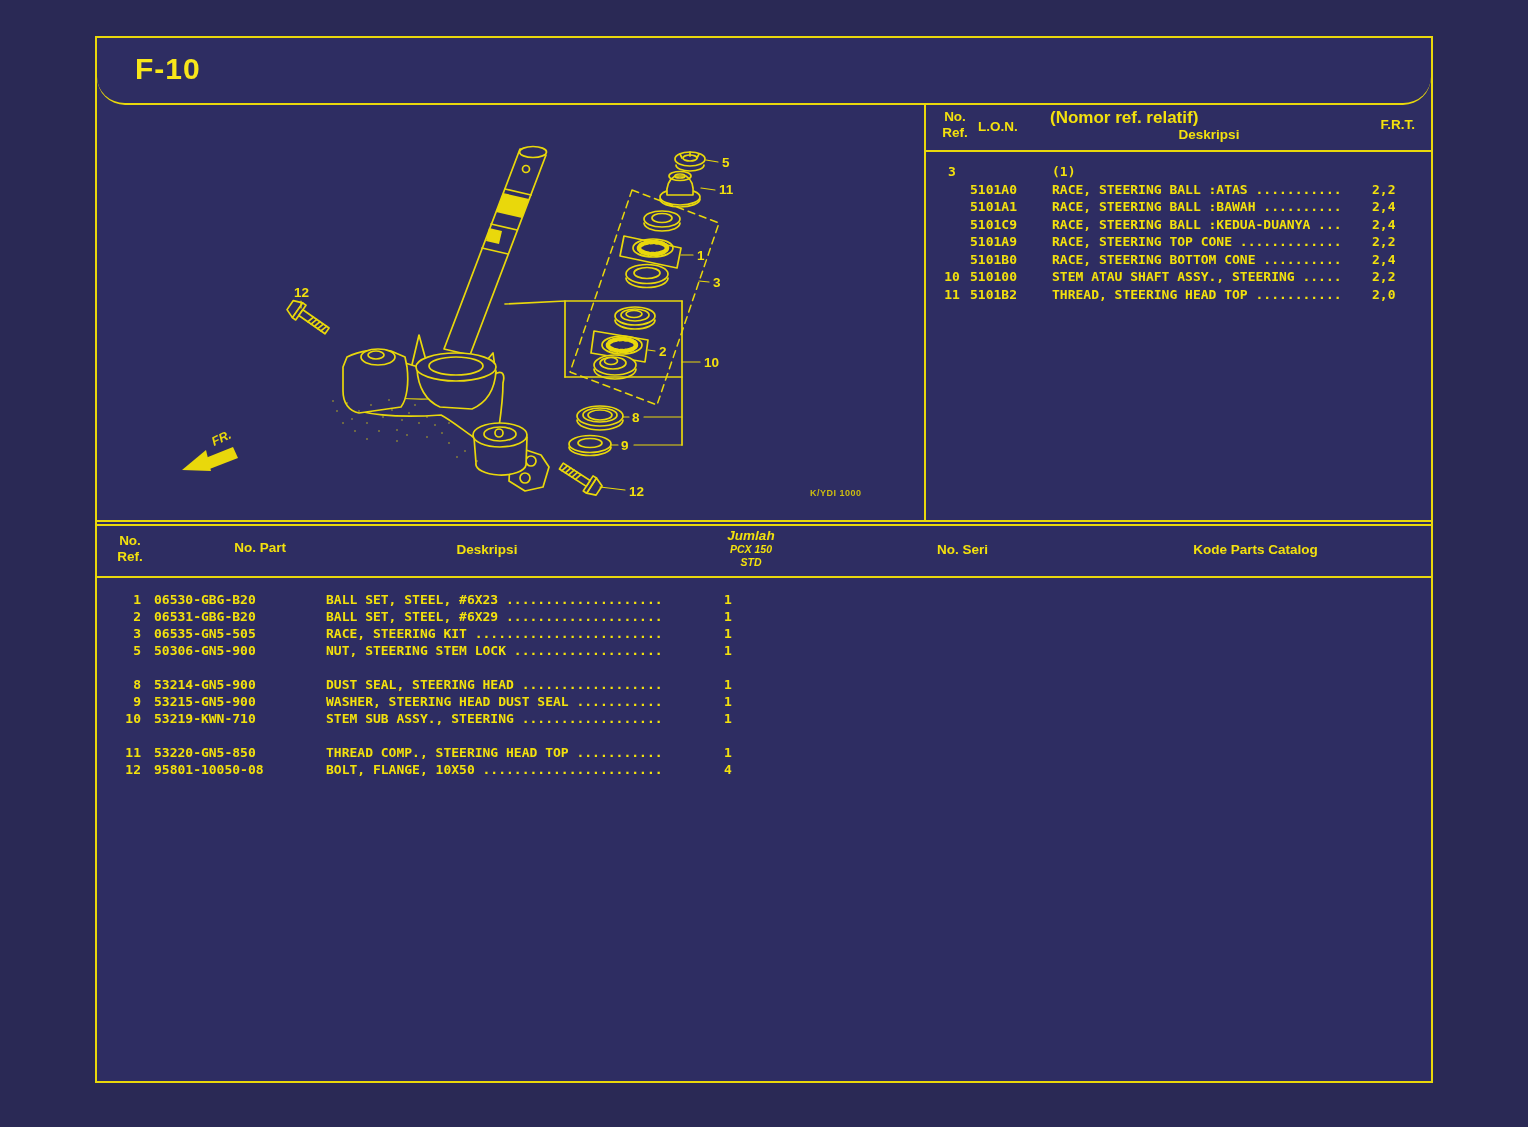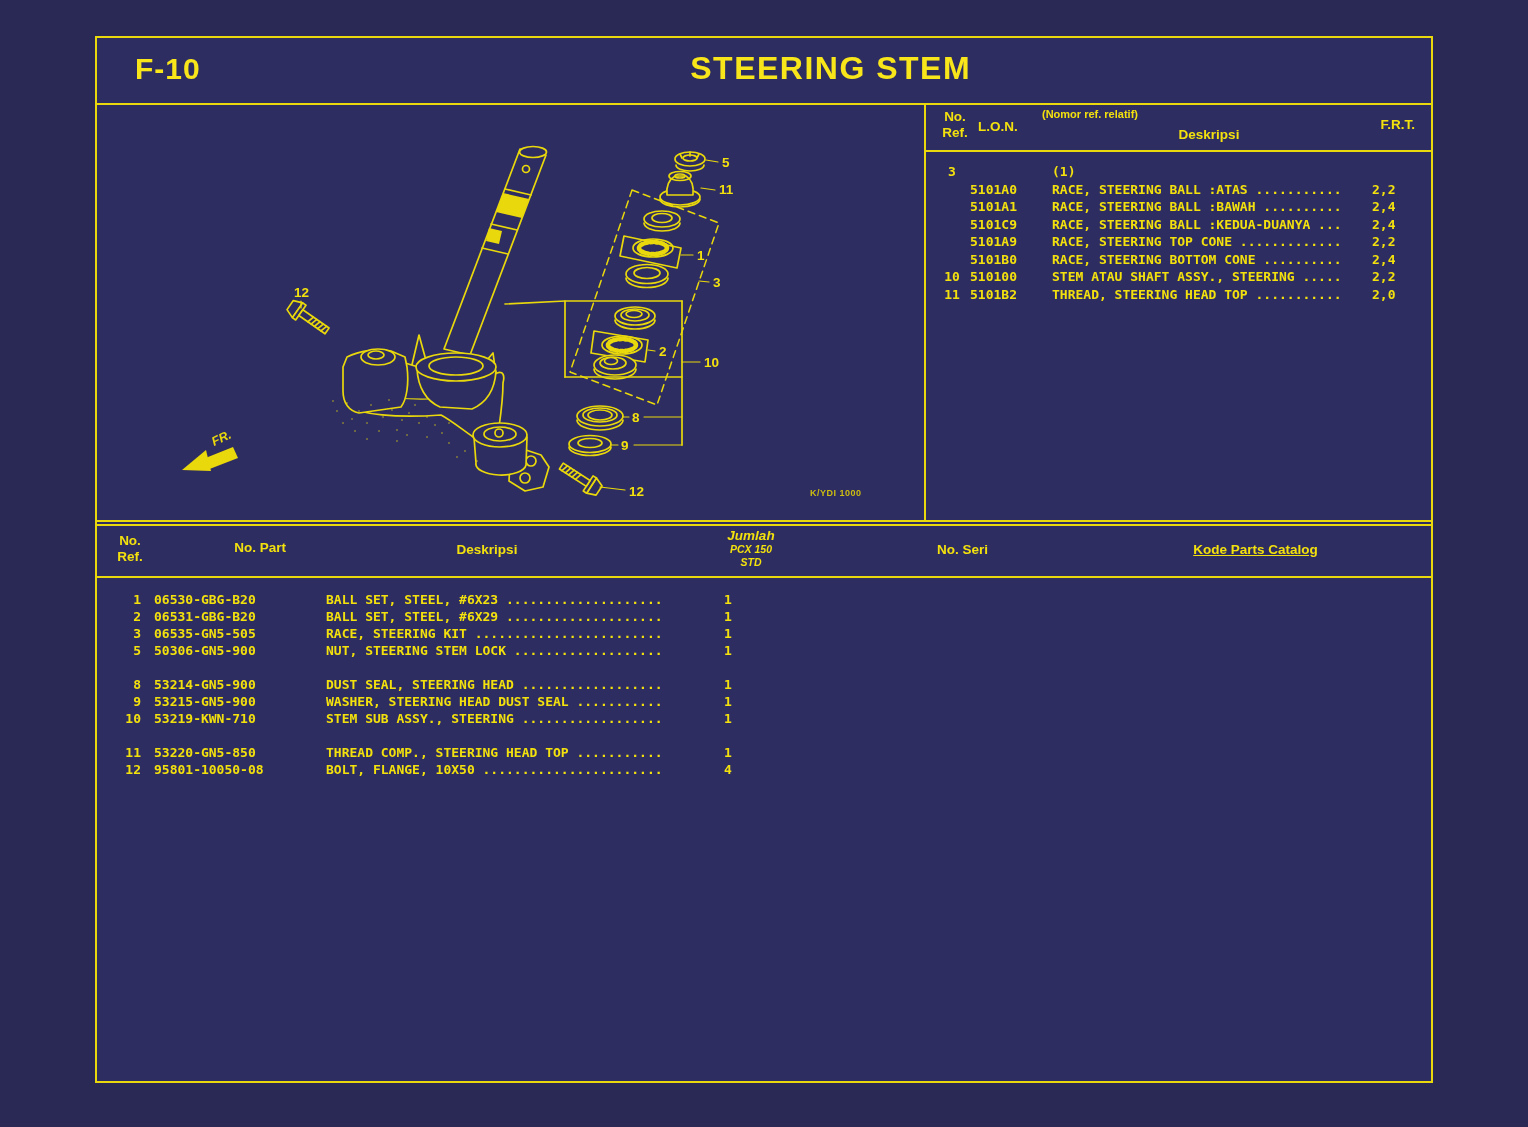--- a/index.html
+++ b/index.html
@@ -15,42 +15,42 @@
     width:1528px;height:1127px;position:relative;overflow:hidden;
     background:var(--bg-outer);
     font-family:"Liberation Sans",sans-serif;
   }
   .page{
     position:absolute;left:95px;top:36px;width:1338px;height:1047px;
     box-sizing:border-box;border:2px solid var(--line);
     background:var(--bg-page);
   }
   
-  .hdr{position:relative;height:65px;border-bottom:2px solid var(--line);}
+  .hdr{position:relative;height:65px;border-bottom:2px solid var(--line);border-radius:28px;}
   .hdr .code{
     position:absolute;left:38px;top:14px;
     font-size:30px;font-weight:bold;color:var(--title);letter-spacing:1px;
   }
   .hdr .title{
     position:absolute;left:55%;top:12px;transform:translateX(-50%);
     font-size:32px;font-weight:bold;color:var(--title);letter-spacing:1.5px;
     white-space:nowrap;
   }
   
   .content{position:relative;height:415px;border-bottom:2px solid var(--line);}
   .diagram{position:absolute;left:0;top:0;width:827px;height:415px;}
   .refpanel{
     position:absolute;left:827px;top:0;right:0;bottom:0;
     border-left:2px solid var(--line);
   }
   .refhead{position:relative;height:45px;border-bottom:2px solid var(--line);
     color:var(--txt);font-weight:bold;font-size:13.5px;}
   .refhead .h-noref{position:absolute;left:10px;top:4px;width:38px;text-align:center;line-height:16px;}
   .refhead .h-lon{position:absolute;left:52px;top:14px;}
-  .refhead .h-note{position:absolute;left:116px;top:3px;font-size:11px;}
+  .refhead .h-note{position:absolute;left:124px;top:3px;font-size:17px;}
   .refhead .h-desk{position:absolute;left:238px;top:22px;width:90px;text-align:center;}
   .refhead .h-frt{position:absolute;right:16px;top:12px;text-align:right;}
   .refrows{
     padding:11px 0 0 8px;
     font-family:"DejaVu Sans Mono",monospace;font-weight:bold;font-size:13px;
     color:var(--txt);
   }
   .rrow{display:flex;height:17.5px;line-height:17.5px;white-space:pre;}
   .rc-ref{width:36px;text-align:center;flex:none;}
   .rc-lon{width:82px;flex:none;}
@@ -61,21 +61,21 @@
     position:relative;height:50px;margin-top:2px;
     border-top:2px solid var(--line);border-bottom:2px solid var(--line);
     color:var(--txt);font-weight:bold;font-size:13.5px;
   }
   .parts-hdr .h-noref{position:absolute;left:12px;top:7px;width:42px;text-align:center;line-height:16px;}
   .parts-hdr .h-part{position:absolute;left:69px;top:14px;width:120px;text-align:right;}
   .parts-hdr .h-desk{position:absolute;left:330px;top:16px;width:120px;text-align:center;}
   .parts-hdr .h-jumlah{position:absolute;left:602px;top:2px;width:104px;text-align:center;line-height:15px;font-style:italic;}
   .parts-hdr .h-jumlah .sub{font-size:10.5px;line-height:13px;}
   .parts-hdr .h-seri{position:absolute;left:791px;top:16px;width:100px;text-align:right;}
-  .parts-hdr .h-kode{position:absolute;left:1076px;top:16px;width:165px;text-align:center;text-decoration:underline;}
+  .parts-hdr .h-kode{position:absolute;left:1076px;top:16px;width:165px;text-align:center;}
   
   .parts-body{
     padding-top:13px;
     font-family:"DejaVu Sans Mono",monospace;font-weight:bold;font-size:13px;
     color:var(--txt);
   }
   .prow{display:flex;height:17px;line-height:17px;white-space:pre;padding-left:14px;}
   .pc-ref{width:30px;text-align:right;flex:none;}
   .pc-part{width:132px;margin-left:13px;flex:none;}
   .pc-desc{width:368px;margin-left:40px;flex:none;}
@@ -93,21 +93,20 @@
   text.fr{fill:var(--line);font:italic 700 12.5px "Liberation Sans",sans-serif;stroke:none;}
   .stipple{fill:var(--line);opacity:0.45;stroke:none;}
 </style>
 </head>
 <body>
 
 <div class="page">
 
   <div class="hdr">
     <span class="code">F-10</span>
-    <span class="title">STEERING STEM</span>
   </div>
 
   <div class="content">
 
     <svg class="diagram" viewBox="0 0 827 415" xmlns="http://www.w3.org/2000/svg">
 
       <g class="draw">
         <polyline points="408,199 468,196 585,196"></polyline>
         <line x1="468" y1="196" x2="468" y2="272"></line>
         <line x1="468" y1="272" x2="585" y2="272"></line>

